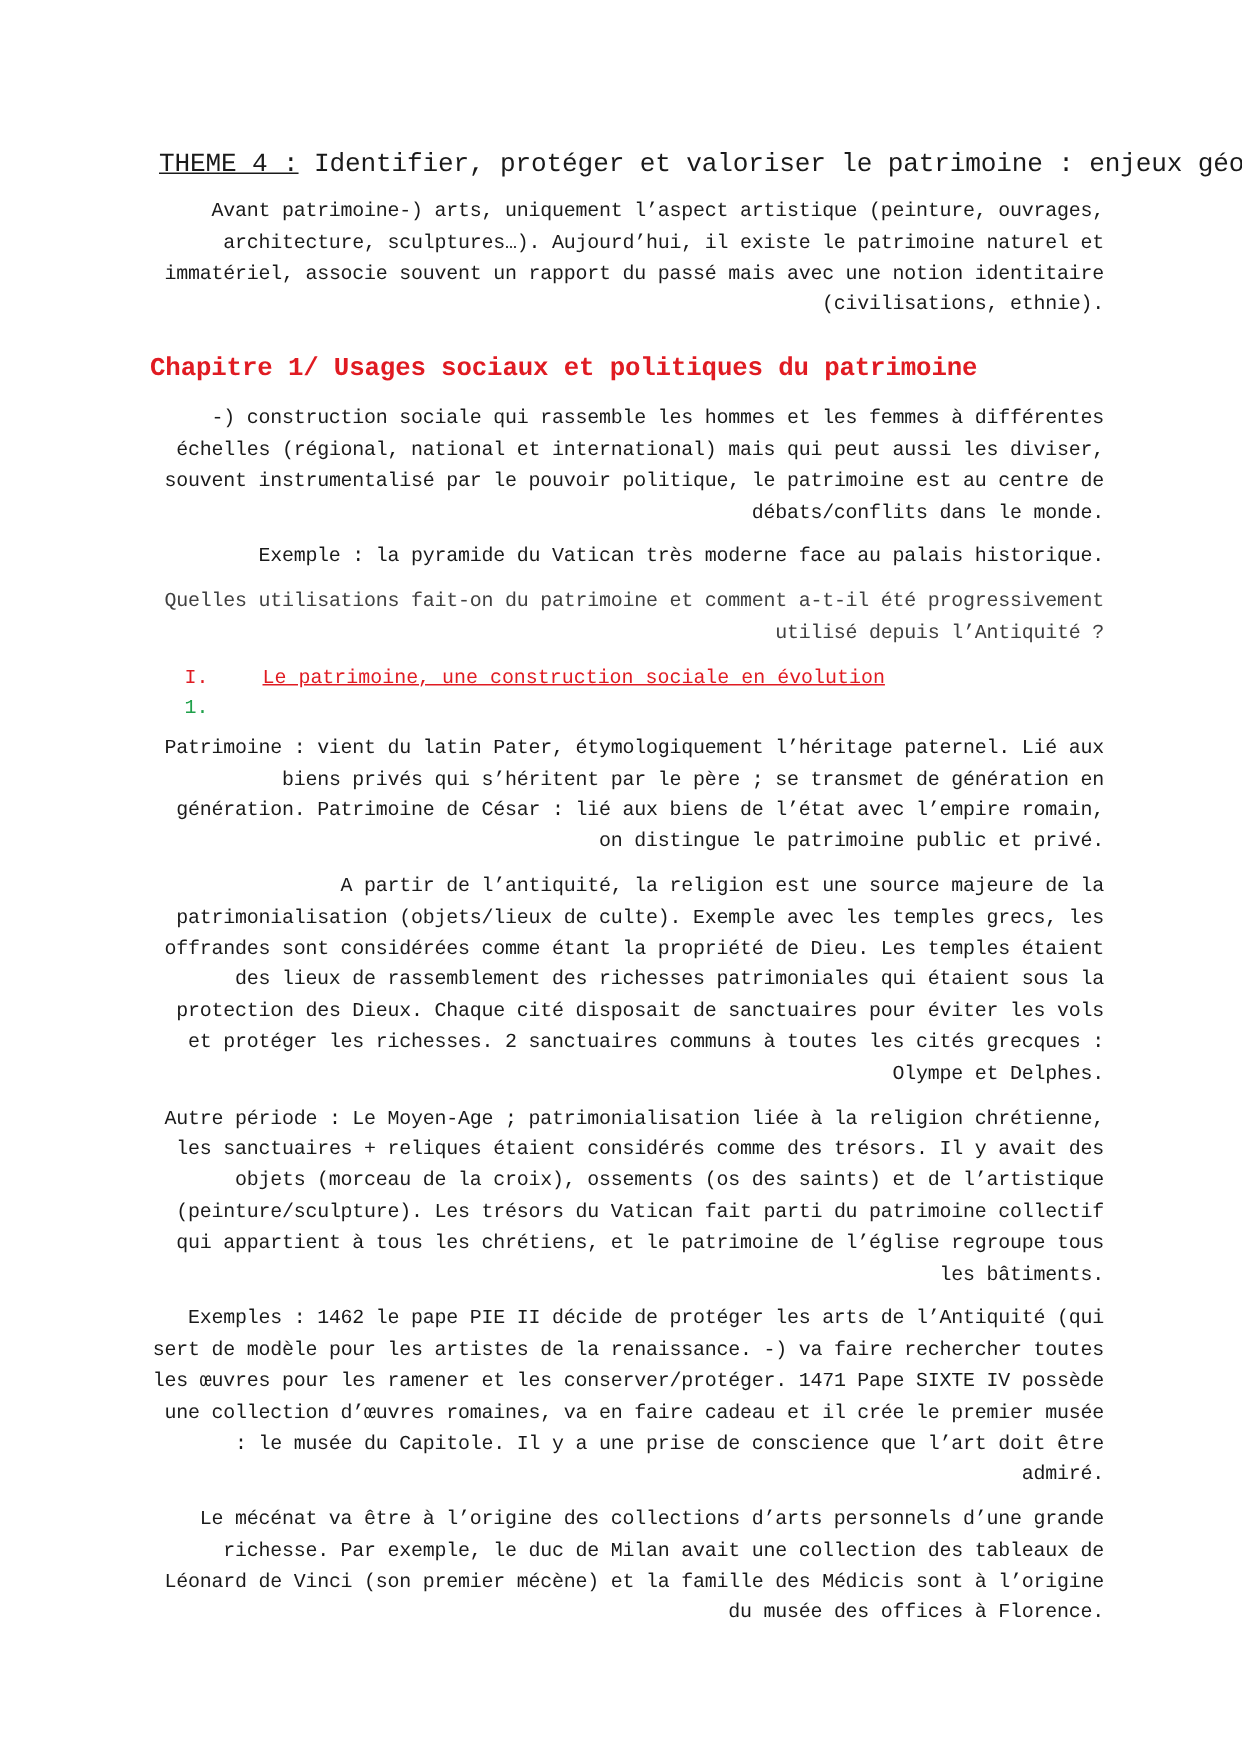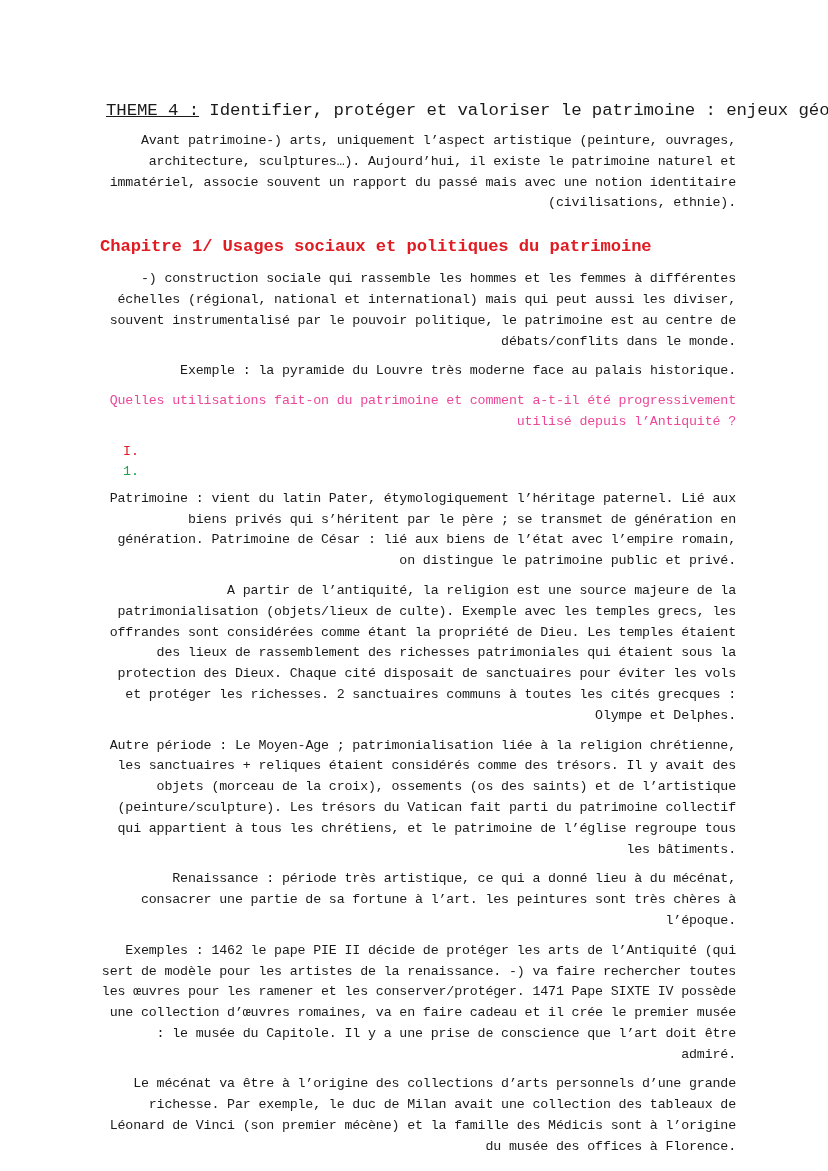--- a/index.html
+++ b/index.html
@@ -42,21 +42,21 @@
     .intro1 { margin-top: 7px !important; }
     .chapter {
       color: #e01b22;
       font-weight: bold;
       font-size: 17.2px;
       line-height: 24px;
       margin: 21px 0 10px 0;
       letter-spacing: -0.1px;
     }
     .question {
-      color: #ec4899;
+      color: #404040;
     }
     .outline {
       margin: 0 0 7px 0;
       font-size: 13.3px;
       line-height: 20px;
     }
     .outline-row {
       display: flex;
       align-items: baseline;
     }
@@ -83,33 +83,33 @@
 
 <div class="page">
 
   <div class="title"><span class="label">THEME 4 :</span><span> Identifier, protéger et valoriser le patrimoine : enjeux géopolitiques</span></div>
 
   <p class="para intro1">Avant patrimoine-) arts, uniquement l’aspect artistique (peinture, ouvrages, architecture, sculptures…). Aujourd’hui, il existe le patrimoine naturel et immatériel, associe souvent un rapport du passé mais avec une notion identitaire (civilisations, ethnie).</p>
 
   <div class="chapter">Chapitre 1/ Usages sociaux et politiques du patrimoine</div>
 
   <p class="para">-) construction sociale qui rassemble les hommes et les femmes à différentes échelles (régional, national et international) mais qui peut aussi les diviser,  souvent instrumentalisé par le pouvoir politique, le patrimoine est au centre de débats/conflits dans le monde.</p>
-  <p class="para">Exemple : la pyramide du Louvre très moderne face au palais historique.</p>
+  <p class="para">Exemple : la pyramide du Vatican très moderne face au palais historique.</p>
 
   <p class="para question">Quelles utilisations fait-on du patrimoine et comment a-t-il été progressivement utilisé depuis l’Antiquité ?</p>
 
   <div class="outline">
     <div class="outline-row roman">
       <span class="num">I.</span>
+      <span class="txt">Le patrimoine, une construction sociale en évolution</span>
     </div>
     <div class="outline-row arabic">
       <span class="num">1.</span>
     </div>
   </div>
 
   <p class="para">Patrimoine : vient du latin Pater, étymologiquement l’héritage paternel. Lié aux biens privés qui s’héritent par le père ; se transmet de génération en génération. Patrimoine de César : lié aux biens de l’état avec l’empire romain, on distingue le patrimoine public et privé.</p>
   <p class="para">A partir de l’antiquité, la religion est une source majeure de la patrimonialisation (objets/lieux de culte). Exemple avec les temples grecs, les offrandes sont considérées comme étant la propriété de Dieu. Les temples étaient des lieux de rassemblement des richesses patrimoniales qui étaient sous la protection des Dieux. Chaque cité disposait de sanctuaires pour éviter les vols et protéger les richesses. 2 sanctuaires communs à toutes les cités grecques : Olympe et Delphes.</p>
   <p class="para">Autre période : Le Moyen-Age ; patrimonialisation liée à la religion chrétienne, les sanctuaires + reliques étaient considérés comme des trésors. Il y avait des objets (morceau de la croix), ossements (os des saints) et de l’artistique (peinture/sculpture). Les trésors du Vatican fait parti du patrimoine collectif qui appartient à tous les chrétiens, et le patrimoine de l’église regroupe tous les bâtiments.</p>
-  <p class="para">Renaissance : période très artistique, ce qui a donné lieu à du mécénat, consacrer une partie de sa fortune à l’art. les peintures sont très chères à l’époque.</p>
   <p class="para">Exemples : 1462 le pape PIE II décide de protéger les arts de l’Antiquité (qui sert de modèle pour les artistes de la renaissance. -) va faire rechercher toutes les œuvres pour les ramener et les conserver/protéger. 1471 Pape SIXTE IV possède une collection d’œuvres romaines, va en faire cadeau et il crée le premier musée : le musée du Capitole. Il y a une prise de conscience que l’art doit être admiré.</p>
   <p class="para">Le mécénat va être à l’origine des collections d’arts personnels d’une grande richesse. Par exemple, le duc de Milan avait une collection des tableaux de Léonard de Vinci (son premier mécène) et la famille des Médicis sont à l’origine du musée des offices à Florence.</p>
 
 </div>
 
 </body></html>

